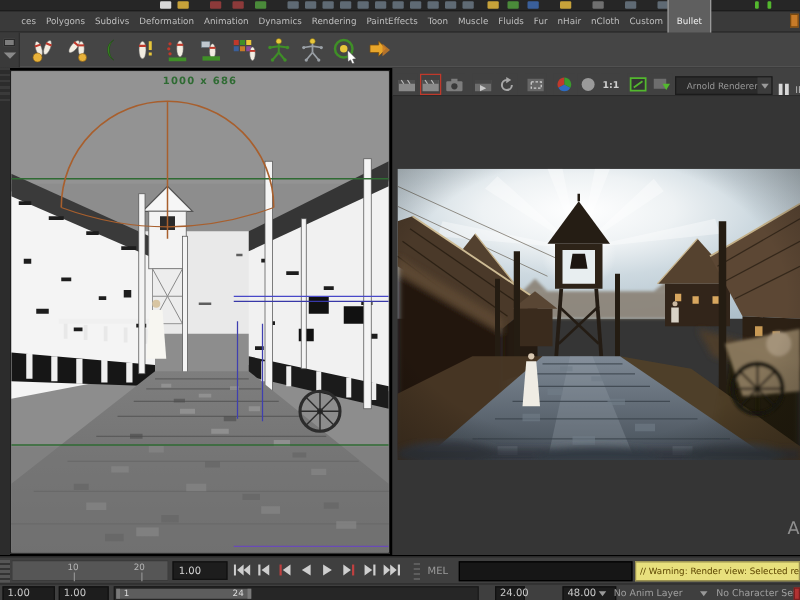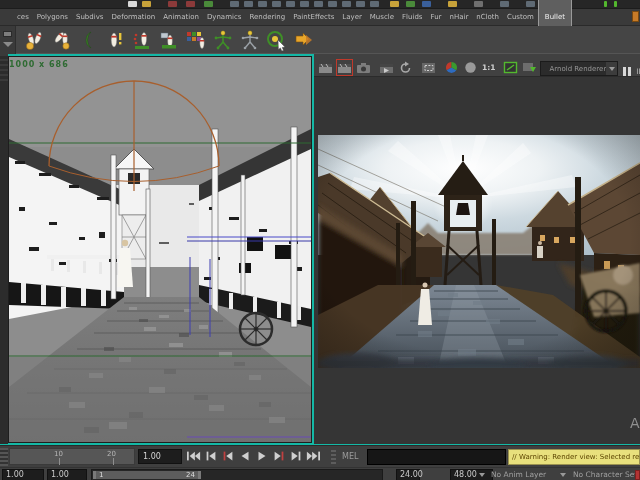--- a/index.html
+++ b/index.html
@@ -1,16 +1,16 @@
 <!DOCTYPE html>
 <html><head>
 <meta charset="utf-8">
 <style>
   html,body{margin:0;padding:0;background:#222;}
-  #app{position:relative;width:640px;height:480px;background:#14b8a6;overflow:hidden;
+  #app{position:relative;width:640px;height:480px;background:#000000;overflow:hidden;
        font-family:"DejaVu Sans",sans-serif;color:#ccc;-webkit-font-smoothing:none;}
   #app *{box-sizing:border-box;}
 
   
   .topstrip{position:absolute;left:0;top:0;width:640px;height:9px;background:#262626;border-bottom:1px solid #1c1c1c;}
   .frag{position:absolute;top:1px;width:9px;height:6px;border-radius:1px;}
 
   
   .tabsbar{position:absolute;left:0;top:9px;width:640px;height:17px;background:#3a3a3a;
            border-bottom:1px solid #2a2a2a;display:flex;align-items:center;padding-left:13px;}
@@ -23,21 +23,21 @@
   .shelf-side{position:absolute;left:0;top:0;width:16px;height:28px;background:#3a3a3a;border-right:1px solid #2e2e2e;}
   .shelf-menu-btn{position:absolute;left:3px;top:5px;width:9px;height:6px;background:#7d7d7d;border:1px solid #2a2a2a;}
   .shelf-arrow-btn{position:absolute;left:3px;top:16px;width:0;height:0;border-left:5px solid transparent;border-right:5px solid transparent;border-top:5px solid #8a8a8a;}
   .shelficons{position:absolute;left:22px;top:2px;display:flex;gap:3px;}
   .shelf-btn{width:24px;height:24px;display:flex;align-items:center;justify-content:center;}
 
   
   .vp-gutter{position:absolute;left:0;top:54px;width:8px;height:390px;background:#2c2c2c;
     background-image:repeating-linear-gradient(#3a3a3a 0 2px,#2c2c2c 2px 5px);background-size:8px 30px;background-repeat:no-repeat;}
   .viewport{position:absolute;left:8px;top:56px;width:304px;height:387px;background:#8d8d8d;border:1px solid #1e1e1e;}
-  .res-label{position:absolute;left:0;top:3px;width:100%;text-align:left;font-size:8px;font-weight:bold;color:#2f6b33;letter-spacing:1px;}
+  .res-label{position:absolute;left:0;top:3px;width:100%;text-align:center;font-size:8px;font-weight:bold;color:#2f6b33;letter-spacing:1px;}
 
   .renderpanel{position:absolute;left:314px;top:54px;width:326px;height:390px;background:#383838;}
   .rv-toolbar{position:absolute;left:0;top:0;width:326px;height:23px;background:#414141;border-bottom:1px solid #2b2b2b;
               display:flex;align-items:flex-end;gap:2px;padding:0 3px;}
   .rv-btn{width:17px;height:17px;display:flex;align-items:center;justify-content:center;background:#414141;border:1px solid transparent;}
   .rv-btn.selected{border:1px solid #c0392b;}
   .rv-sep{width:1px;height:14px;background:#2d2d2d;margin:0 1px;}
   .ratio-btn{font-size:7.5px;color:#cfcfcf;font-weight:bold;width:16px;text-align:center;}
   .renderer-dd{width:78px;height:15px;background:#2b2b2b;border:1px solid #1b1b1b;display:flex;align-items:center;}
   .renderer-dd .lbl{flex:1;font-size:7px;color:#969696;padding-left:8px;white-space:nowrap;overflow:hidden;}
@@ -114,21 +114,21 @@
 
   <div class="tabsbar">
     <span class="shelf-tab">ces</span>
     <span class="shelf-tab">Polygons</span>
     <span class="shelf-tab">Subdivs</span>
     <span class="shelf-tab">Deformation</span>
     <span class="shelf-tab">Animation</span>
     <span class="shelf-tab">Dynamics</span>
     <span class="shelf-tab">Rendering</span>
     <span class="shelf-tab">PaintEffects</span>
-    <span class="shelf-tab">Layer</span>
+    <span class="shelf-tab">Toon</span>
     <span class="shelf-tab">Muscle</span>
     <span class="shelf-tab">Fluids</span>
     <span class="shelf-tab">Fur</span>
     <span class="shelf-tab">nHair</span>
     <span class="shelf-tab">nCloth</span>
     <span class="shelf-tab">Custom</span>
     <span class="shelf-tab active">Bullet</span>
     <span class="tab-corner"></span>
   </div>
 

